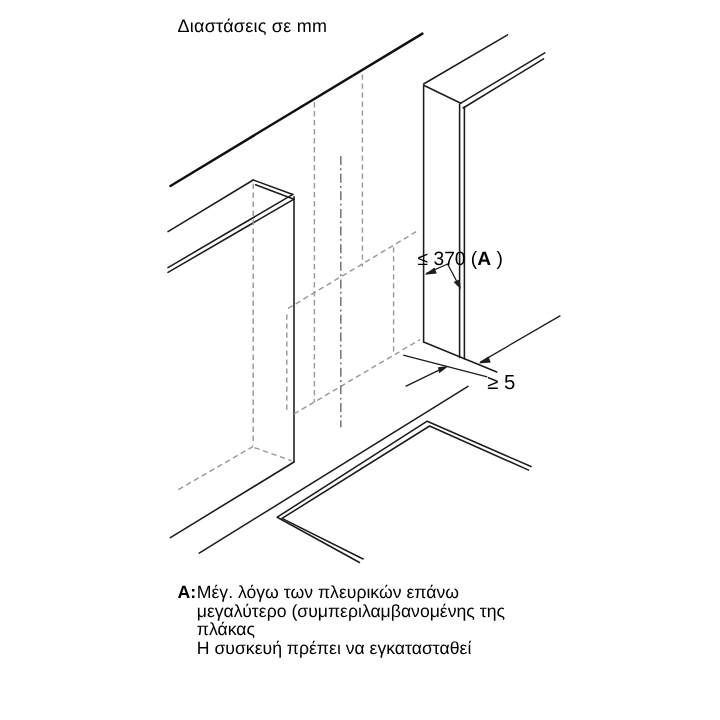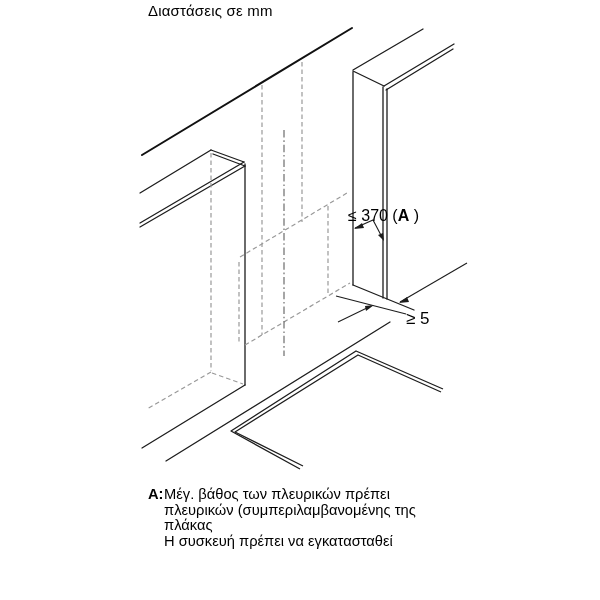--- a/index.html
+++ b/index.html
@@ -3,21 +3,21 @@
 <meta charset="utf-8">
 <style>
   html,body{margin:0;padding:0;}
   body{
     width:600px;height:600px;position:relative;
     background:#ffffff;overflow:hidden;
     font-family:"Liberation Sans", sans-serif;
     color:#000;
   }
   .title{
-    position:absolute;left:148px;top:2px;
+    position:absolute;left:148px;top:14px;
     font-size:15px;font-weight:400;letter-spacing:.2px;
     white-space:nowrap;
   }
   svg{position:absolute;left:0;top:0;}
   .note{
     position:absolute;left:148px;top:487px;width:330px;
     font-size:14.7px;line-height:15.55px;
     display:flex;
   }
   .note .label{font-weight:bold;width:16px;flex:0 0 16px;}
@@ -101,18 +101,18 @@
     <line x1="338" y1="322" x2="371" y2="306" stroke="#1d1d1d" stroke-width="1.1"></line>
     <polygon points="399,303 407,297 409,302" fill="#1d1d1d"></polygon>
     <polygon points="374,305 366,311 365,306" fill="#1d1d1d"></polygon>
     <text class="dim-text-big" x="406" y="324">≥ 5</text>
   </g>
 </svg>
 
 <div class="note">
   <div class="label">A:</div>
   <div class="lines">
-    <div>Μέγ. βάθος των πλευρικών πρέπει</div>
-    <div>πλευρικών (συμπεριλαμβανομένης της</div>
+    <div>Μέγ. λόγω των πλευρικών επάνω</div>
+    <div>μεγαλύτερο (συμπεριλαμβανομένης της</div>
     <div>πλάκας</div>
     <div>Η συσκευή πρέπει να εγκατασταθεί</div>
   </div>
 </div>
 
 </body></html>

